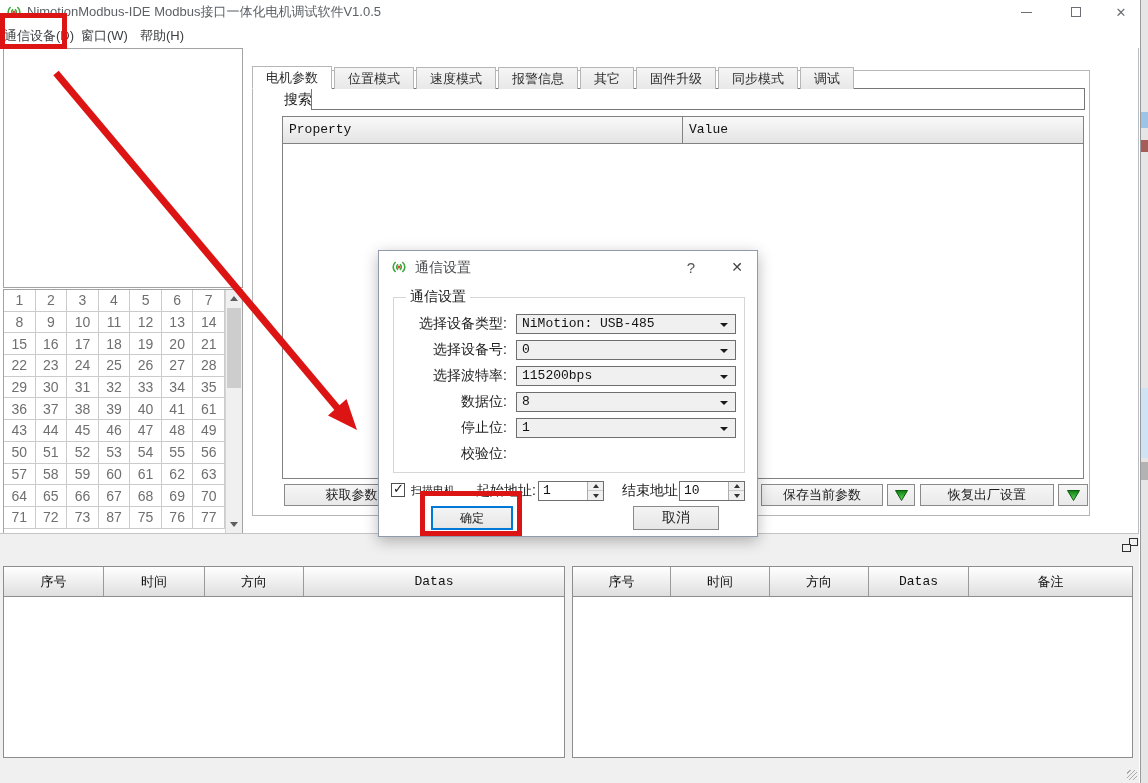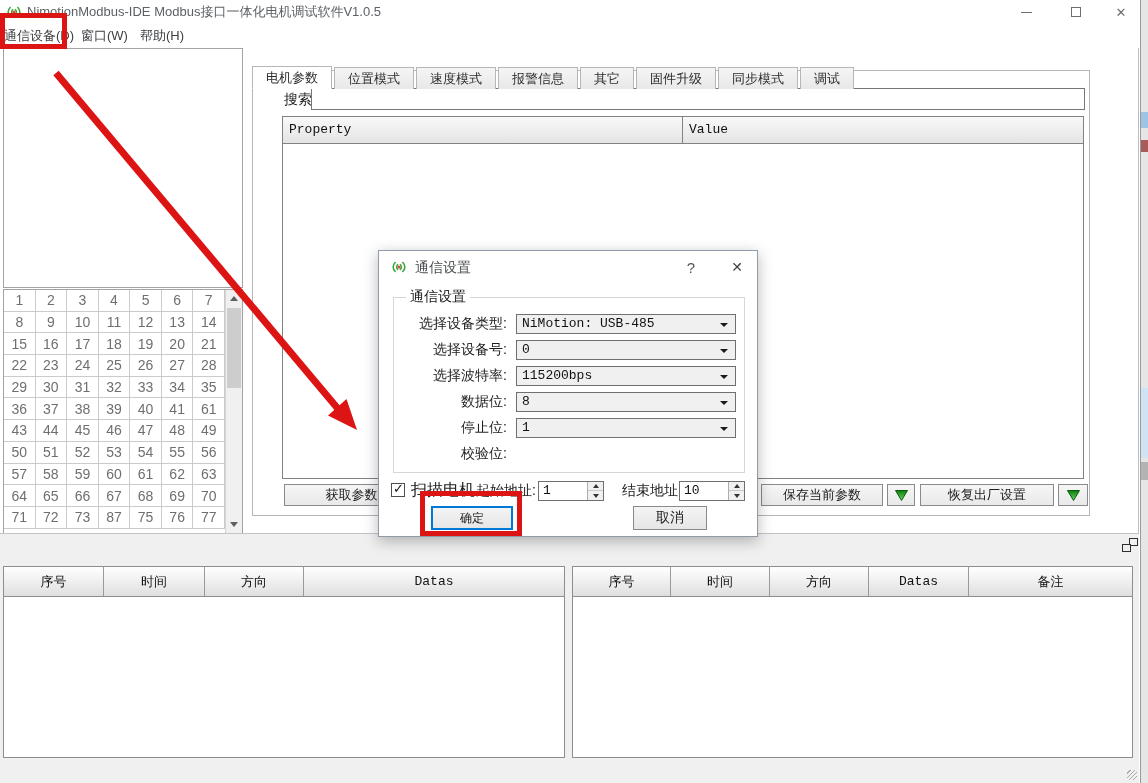--- a/index.html
+++ b/index.html
@@ -94,35 +94,35 @@
   .dlg-fields { position:absolute; left:0; top:60px; width:380px; }
   .field-row { position:relative; height:26px; }
   .field-label { position:absolute; left:8px; top:0; width:120px; text-align:right; line-height:24px; font-size:14px; color:#1e1e1e; white-space:nowrap; }
   .combo { position:absolute; left:137px; top:3px; width:220px; height:20px; background:#f0f0f0; border:1px solid #6f6f6f;padding-left:40px; }
   .combo-value { position:absolute; left:5px; top:0; line-height:18px; font-size:13px; color:#111;
     font-family:"Liberation Mono","DejaVu Sans Mono",monospace; white-space:nowrap; }
   .combo-arrow { position:absolute; right:7px; top:8px; width:0; height:0;
     border-left:4px solid transparent; border-right:4px solid transparent; border-top:4px solid #1a1a1a; }
   .checkbox { position:absolute; left:12px; top:232px; width:14px; height:14px; background:#fff; border:1px solid #4e4e4e; }
   .check-glyph { position:absolute; left:1px; top:-3px; font-size:13px; color:#111; }
-  .scan-label { position:absolute; left:32px; top:229px; font-size:16px; line-height:20px; }
+  .scan-label { position:absolute; left:32px; top:229px; font-size:11px; line-height:20px; }
   .start-label { position:absolute; left:97px; top:229px; font-size:14px; line-height:20px; }
   .end-label { position:absolute; left:243px; top:229px; font-size:14px; line-height:20px; }
   .spin { position:absolute; top:230px; width:66px; height:20px; background:#fff; border:1px solid #6f6f6f; }
   .spin-start { left:159px; } .spin-end { left:300px; }
   .spin-value { position:absolute; left:4px; top:0; line-height:18px; font-size:13px;
     font-family:"Liberation Mono","DejaVu Sans Mono",monospace; color:#111; }
   .spin-btns { position:absolute; right:0; top:0; width:16px; height:18px; background:#f0f0f0; border-left:1px solid #adadad; }
   .spin-up,.spin-down { position:absolute; left:0; width:15px; height:9px; display:flex; align-items:center; justify-content:center; }
   .spin-up { top:0; border-bottom:1px solid #c9c9c9; } .spin-down { bottom:0; }
   .tri-up-s { width:0; height:0; border-left:3px solid transparent; border-right:3px solid transparent; border-bottom:4px solid #333; }
   .tri-down-s { width:0; height:0; border-left:3px solid transparent; border-right:3px solid transparent; border-top:4px solid #333; }
   .ok-btn { position:absolute; left:52px; top:255px; width:82px; height:24px; background:linear-gradient(#f4f4f4,#e6e6e6);
     border:2px solid #0078d7; font-size:12px; display:flex; align-items:center; justify-content:center; }
-  .cancel-btn { position:absolute; left:254px; top:255px; width:74px; height:24px; background:linear-gradient(#f4f4f4,#e6e6e6);
+  .cancel-btn { position:absolute; left:254px; top:255px; width:86px; height:24px; background:linear-gradient(#f4f4f4,#e6e6e6);
     border:1px solid #8a8a8a; font-size:14px; display:flex; align-items:center; justify-content:center; }
 
   
   .right-sliver { position:absolute; left:1140px; top:0; width:8px; height:783px; background:#e6e6e6; border-left:1px solid #9a9a9a; }
   .sliver-frag { position:absolute; left:0; width:8px; }
   .sf-1 { top:112px; height:16px; background:#9fc3e4; }
   .sf-2 { top:140px; height:12px; background:#a85b5b; }
   .sf-3 { top:388px; height:70px; background:#cfe3f5; }
   .sf-4 { top:462px; height:18px; background:#b3b3b3; }
 

